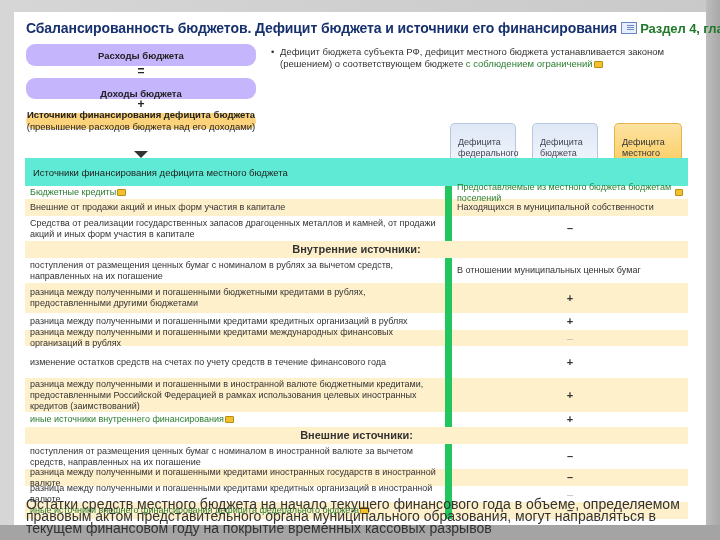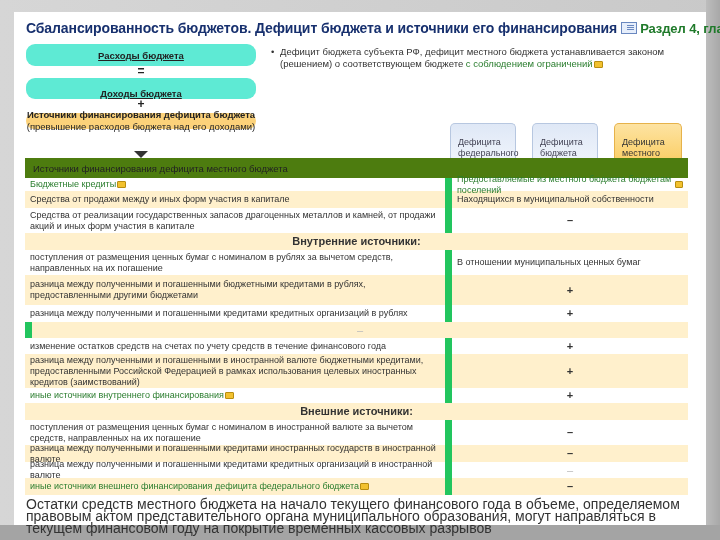--- a/index.html
+++ b/index.html
@@ -24,21 +24,21 @@
   }
   .title .doc-icon::after {
     content:""; position:absolute; left:5px; top:2px; width:7px; height:1px; background:#6a88c0;
     box-shadow:0 2px 0 #6a88c0, 0 4px 0 #6a88c0;
   }
   .title .ref { color:#1f7a2a; font-size:13px; }
   .box {
     position:absolute; left:12px; width:230px; border-radius:9px; text-align:center;
     font-size:9.5px; color:#222; display:flex; align-items:center; justify-content:center; flex-direction:column;
   }
-  .box.blue { background:#5eead4;text-decoration:underline; }
+  .box.blue { background:#c4b5fd; }
   .box.orange { background:#fcd27a; line-height:12px; }
   .box b { font-weight:bold; }
   .op { position:absolute; left:12px; width:230px; text-align:center; font-size:12px; font-weight:bold; color:#222; }
   .triangle {
     position:absolute; left:120px; top:139px; width:0; height:0;
     border-left:7px solid transparent; border-right:7px solid transparent; border-top:7px solid #333;
   }
   .bullet {
     position:absolute; left:266px; top:34px; width:410px; font-size:9.5px; line-height:12px; color:#333;
   }
@@ -50,21 +50,21 @@
   }
   .tab {
     position:absolute; top:111px; width:66px; height:36px; border-radius:5px 5px 0 0;
     font-size:9px; line-height:10.5px; color:#445; padding:13px 0 0 7px; box-sizing:border-box;
   }
   .tab.t1 { left:436px; background:linear-gradient(#dfe8f6,#eef3fb); border:1px solid #b7c7e0; border-bottom:none; }
   .tab.t2 { left:518px; background:linear-gradient(#dfe8f6,#eef3fb); border:1px solid #b7c7e0; border-bottom:none; }
   .tab.t3 { left:600px; width:68px; height:36px; background:linear-gradient(#fde3a2,#fbd06a); border:1px solid #e6b24a; border-bottom:none; color:#333; }
   .table { position:absolute; left:11px; top:146px; width:663px; }
   .thead {
-    height:20px; background:#4d7c0f; font-size:9.5px; color:#222; display:flex; align-items:center; padding-left:8px;
+    height:28px; background:#5eead4; font-size:9.5px; color:#222; display:flex; align-items:center; padding-left:8px;
   }
   .row { display:flex; font-size:9px; color:#333; line-height:11px; }
   .row.cream { background:#fff0cc; }
   .row.white { background:#ffffff; }
   .row .c1 { width:420px; padding:2px 5px; box-sizing:border-box; display:flex; align-items:center; }
   .row .c2 { flex:1; border-left:7px solid #22c55e; padding:2px 5px; box-sizing:border-box; display:flex; align-items:center; }
   .row .c2.center { justify-content:center; font-weight:bold; font-size:11px; }
   .row .c2.grey { color:#bbb; font-weight:normal; }
   .row.sub { justify-content:center; font-weight:bold; font-size:11px; color:#333; align-items:center; }
   .footer {
@@ -113,21 +113,21 @@
             <span class="green">Бюджетные кредиты</span>
             <span class="note-icon"></span>
           </div>
           <div class="c2">
             <span class="green">Предоставляемые из местного бюджета бюджетам поселений</span>
             <span class="note-icon"></span>
           </div>
         </div>
         <div class="row cream" style="height: 17px;">
           <div class="c1">
-            <span>Средства от продажи между и иных форм участия в капитале</span>
+            <span>Внешние от продажи акций и иных форм участия в капитале</span>
           </div>
           <div class="c2">
             <span>Находящихся в муниципальной собственности</span>
           </div>
         </div>
         <div class="row white" style="height: 25px;">
           <div class="c1">
             <span>Средства от реализации государственных запасов драгоценных металлов и камней, от продажи акций и иных форм участия в капитале</span>
           </div>
           <div class="c2 center">
@@ -155,25 +155,28 @@
         </div>
         <div class="row white" style="height: 17px;">
           <div class="c1">
             <span>разница между полученными и погашенными кредитами кредитных организаций в рублях</span>
           </div>
           <div class="c2 center">
             <span>+</span>
           </div>
         </div>
         <div class="row cream" style="height: 16px;">
+          <div class="c1">
+            <span>разница между полученными и погашенными кредитами международных финансовых организаций в рублях</span>
+          </div>
           <div class="c2 center grey">
             <span>–</span>
           </div>
         </div>
-        <div class="row white" style="height: 16px;">
+        <div class="row white" style="height: 32px;">
           <div class="c1">
             <span>изменение остатков средств на счетах по учету средств в течение финансового года</span>
           </div>
           <div class="c2 center">
             <span>+</span>
           </div>
         </div>
         <div class="row cream" style="height: 34px;">
           <div class="c1">
             <span>разница между полученными и погашенными в иностранной валюте бюджетными кредитами, предоставленными Российской Федерацией в рамках использования целевых иностранных кредитов (заимствований)</span>

